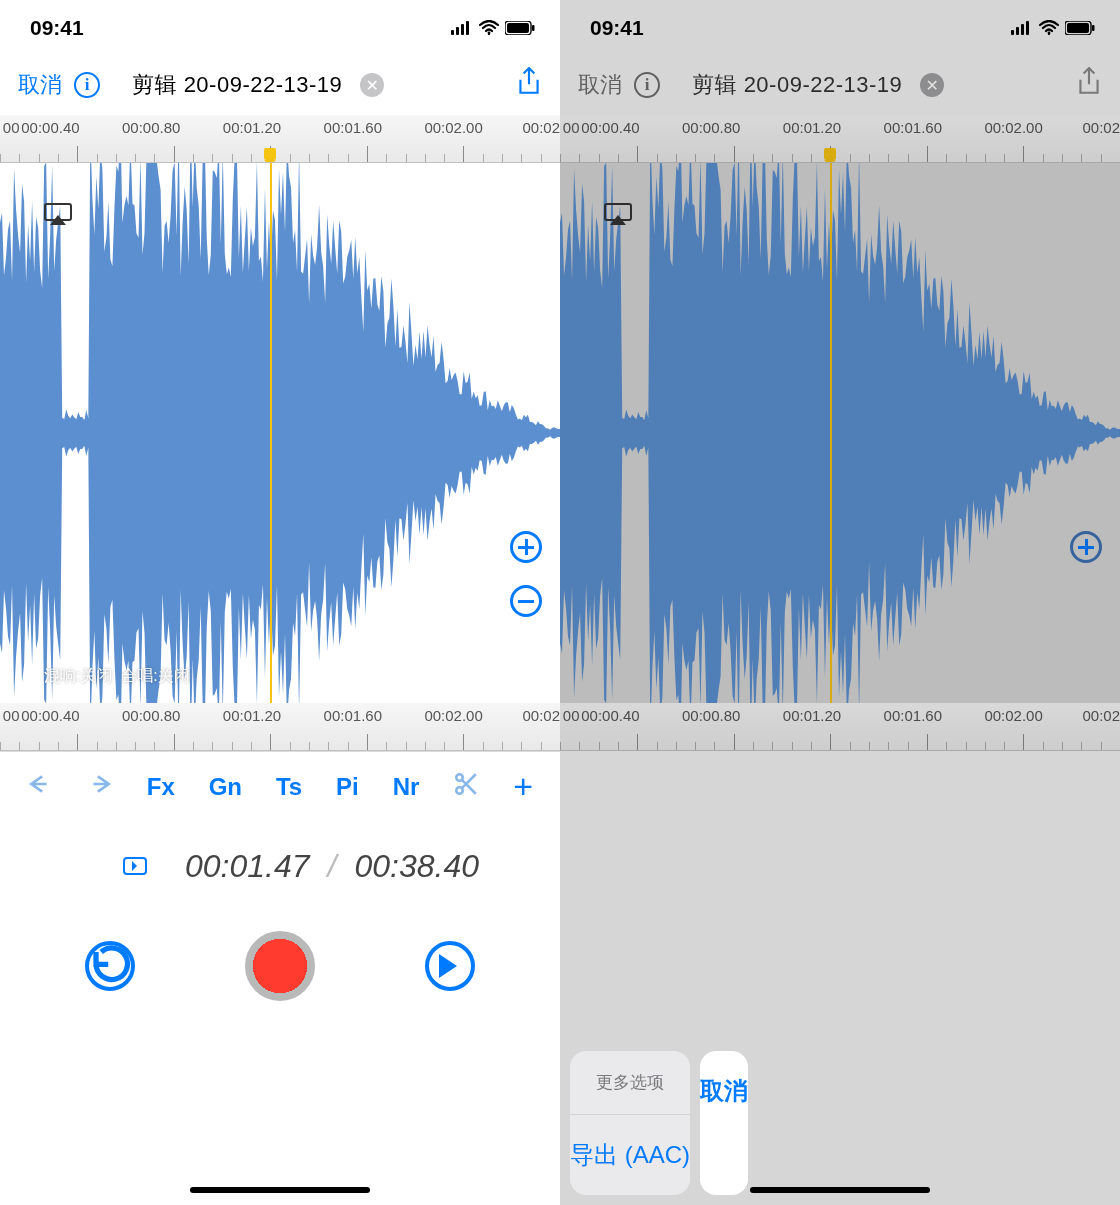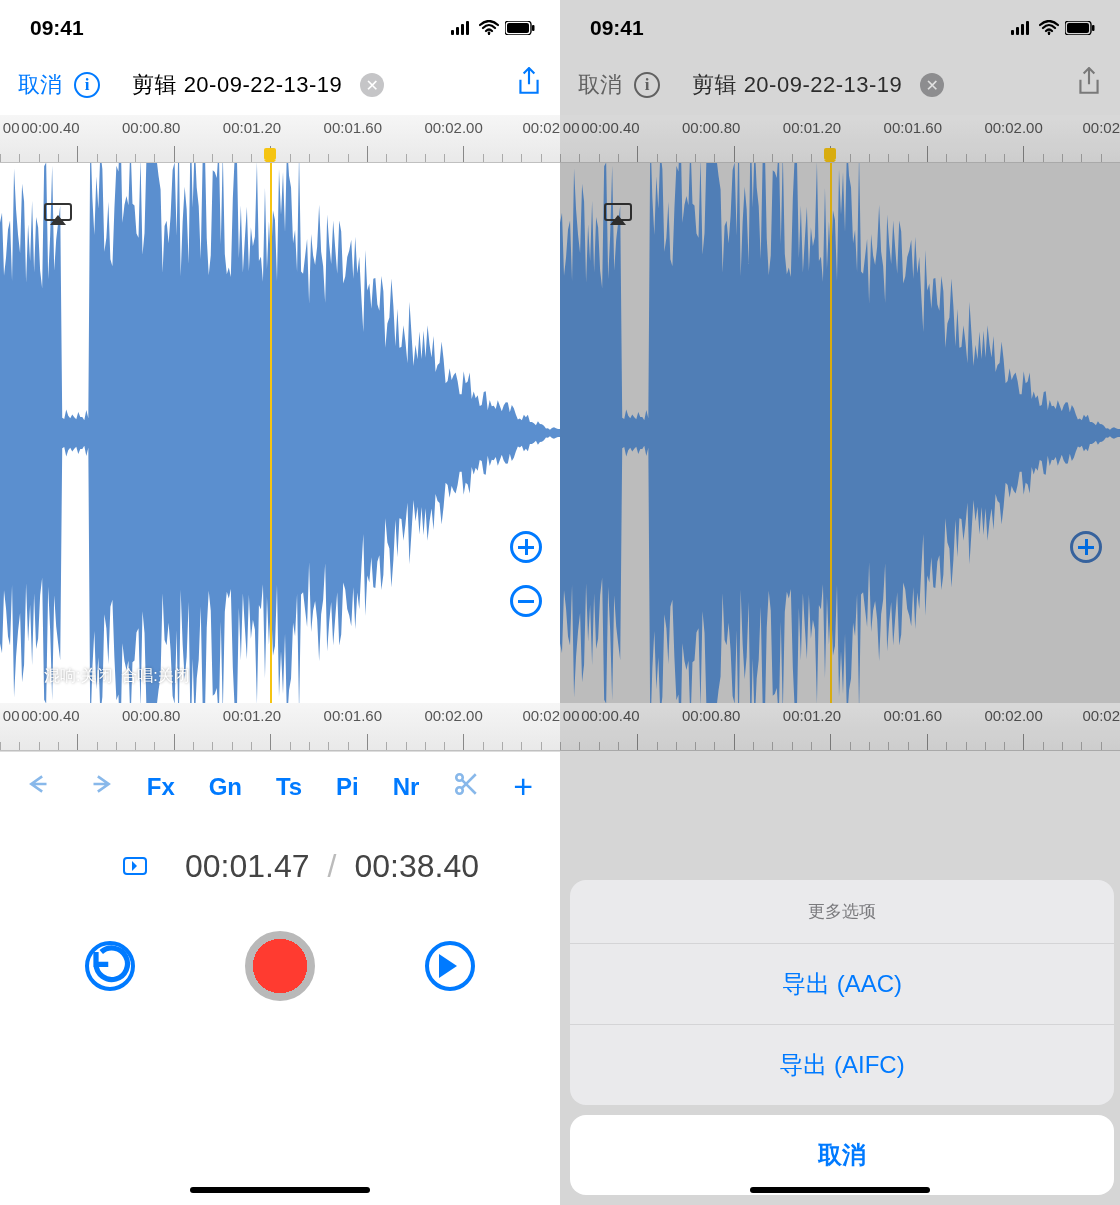--- a/index.html
+++ b/index.html
@@ -51,34 +51,34 @@
   
 
   
   .tools { height:70px; border-top:1px solid #ddd; display:flex; align-items:center; justify-content:space-around; padding:0 10px; font-size:24px; font-weight:600; }
   .tools .t { color:#007aff; padding:0 4px; }
   .tools .t.dis { color:#a9c9ef; font-weight:400; }
   .tools .t svg { width:26px; height:26px; stroke:#88b8ea; fill:none; stroke-width:2.4; }
   .tools .plus { color:#007aff; font-size:34px; font-weight:300; }
 
   
-  .readout { height:90px; display:flex; align-items:center; justify-content:center; gap:18px; font-size:32px; color:#444; }
+  .readout { height:90px; display:flex; align-items:center; justify-content:center; gap:18px; font-size:32px; color:#444;font-style:italic; }
   .readout .lp { width:24px; height:18px; border:2px solid #007aff; border-radius:4px; position:relative; display:flex; align-items:center; justify-content:center; margin-left:42px; margin-right:20px; }
   .readout .lp::before { content:''; border:5px solid transparent; border-left-color:#007aff; margin-left:4px; }
   .readout .sep { color:#bbb; }
 
   
   .transport { height:110px; display:flex; align-items:center; justify-content:center; gap:110px; }
   .rec { width:70px; height:70px; border-radius:50%; background:radial-gradient(circle,#ff3b30 0%,#ff3b30 62%, #b9b9b9 62%, #b9b9b9 100%); border:4px solid #b9b9b9; }
   .circ { width:50px; height:50px; border:4px solid #007aff; border-radius:50%; display:flex; align-items:center; justify-content:center; }
   .circ .tri { border:12px solid transparent; border-left:18px solid #007aff; margin-left:8px; }
 
   
   .home { position:absolute; bottom:12px; left:50%; width:180px; height:6px; background:#000; border-radius:3px; transform:translateX(-50%); }
-  .sheet { position:absolute; left:10px; right:6px; bottom:10px; display:flex; flex-direction:column; gap:10px; }
+  .sheet { position:absolute; left:10px; right:6px; bottom:10px; display:flex; flex-direction:row; gap:10px; }
   .sheet .group { background:#ebebedf2; border-radius:16px; overflow:hidden; }
   .sheet .hd { text-align:center; font-size:17px; color:#7a7a7d; padding:20px 0; border-bottom:1px solid #d4d4d6; }
   .sheet .row { text-align:center; font-size:24px; color:#007aff; padding:24px 0; border-bottom:1px solid #d4d4d6; background:transparent; }
   .sheet .row:last-child { border-bottom:none; }
   .sheet .cxl { background:#fff; border-radius:16px; text-align:center; font-size:24px; color:#007aff; font-weight:600; padding:24px 0; }
 </style>
 </head>
 <body>
 
 <div class="phone left">
@@ -372,19 +372,18 @@
       <span class="lbl" style="left: 45%;">00:01.20</span>
       <span class="lbl" style="left: 63%;">00:01.60</span>
       <span class="lbl" style="left: 81%;">00:02.00</span>
       <span class="lbl" style="right: 0px; transform: none;">00:02</span>
     </div>
 
   <div class="sheet">
     <div class="group">
       <div class="hd">更多选项</div>
       <div class="row">导出 (AAC)</div>
-      <div class="row">导出 (AIFC)</div>
     </div>
     <div class="cxl">取消</div>
   </div>
 
   <div class="home"></div>
 </div>
 
 </body></html>

